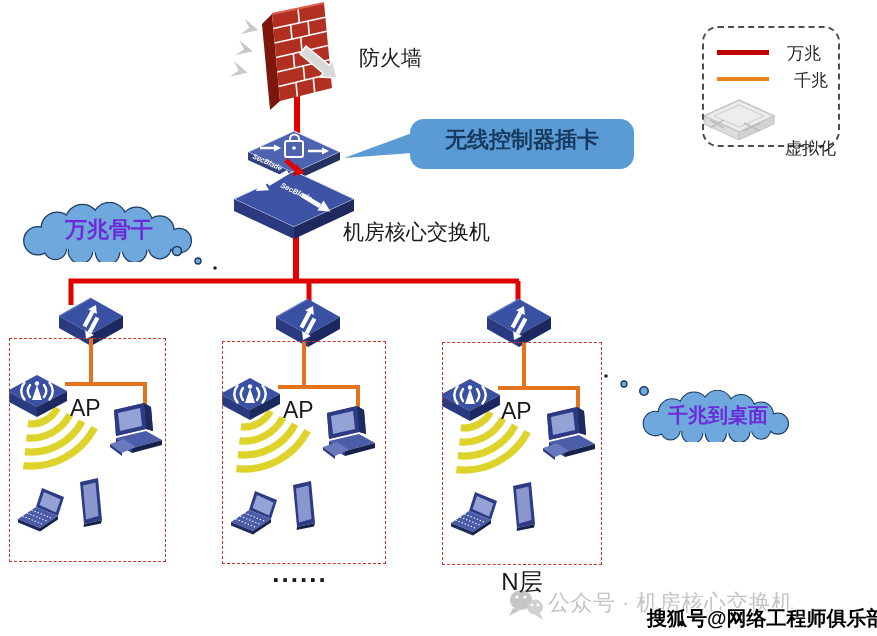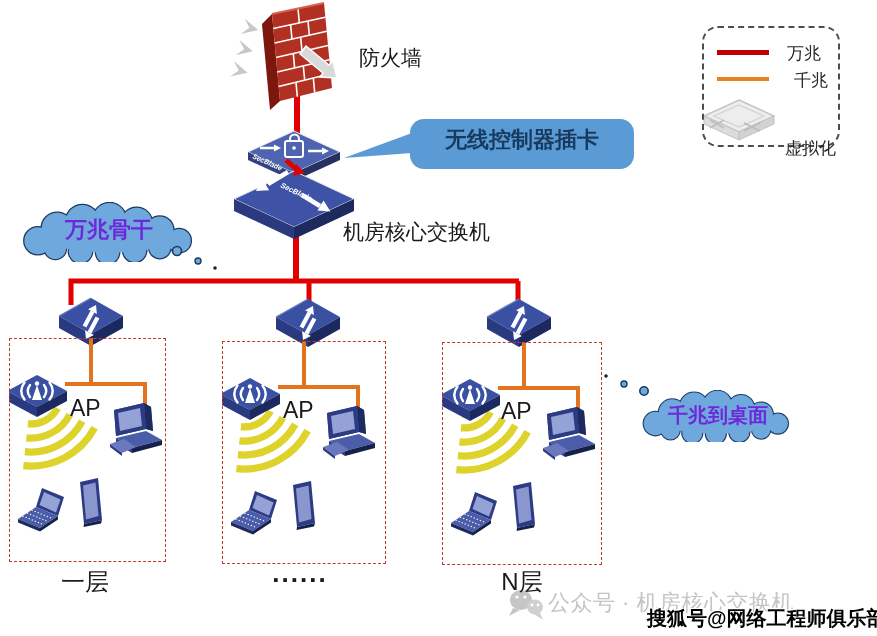--- a/index.html
+++ b/index.html
@@ -250,21 +250,20 @@
 <div class="lbl" style="left:340px;top:44px;font-size:21px;margin-left:19px;">防火墙</div>
 <div class="lbl center" style="left:410px;top:119px;width:224px;height:42px;font-size:22px;font-weight:bold;color:#173a5e;">无线控制器插卡</div>
 <div class="lbl" style="left:343px;top:190px;font-size:21px;margin-top:28px;">机房核心交换机</div>
 <div class="lbl center cloud-txt" style="left:14px;top:205px;width:190px;height:50px;font-size:22px;">万兆骨干</div>
 <div class="lbl center cloud-txt" style="left:622px;top:393px;width:192px;height:44px;font-size:20px;">千兆到桌面</div>
 
 <div class="lbl" style="left:70px;top:395px;font-size:23px;">AP</div>
 <div class="lbl" style="left:283px;top:397px;font-size:23px;">AP</div>
 <div class="lbl" style="left:501px;top:398px;font-size:23px;">AP</div>
 
-<div class="lbl center" style="left:35px;top:566px;width:100px;font-size:24px;">一层</div>
 <div class="lbl center" style="left:250px;top:558px;width:100px;font-size:26px;font-weight:bold;letter-spacing:2px;">......</div>
 <div class="lbl center" style="left:472px;top:566px;width:100px;font-size:24px;">N层</div>
 
 <div class="legend-box"></div>
 <div class="legend-bar bar-10g"></div>
 <div class="lbl legend-lbl" style="left:787px;top:42px;">万兆</div>
 <div class="legend-bar bar-1g"></div>
 <div class="lbl legend-lbl" style="left:794px;top:69px;text-align:center;">千兆</div>
 <div class="lbl legend-lbl" style="left:785px;top:107px;margin-top:30px;">虚拟化</div>
 

